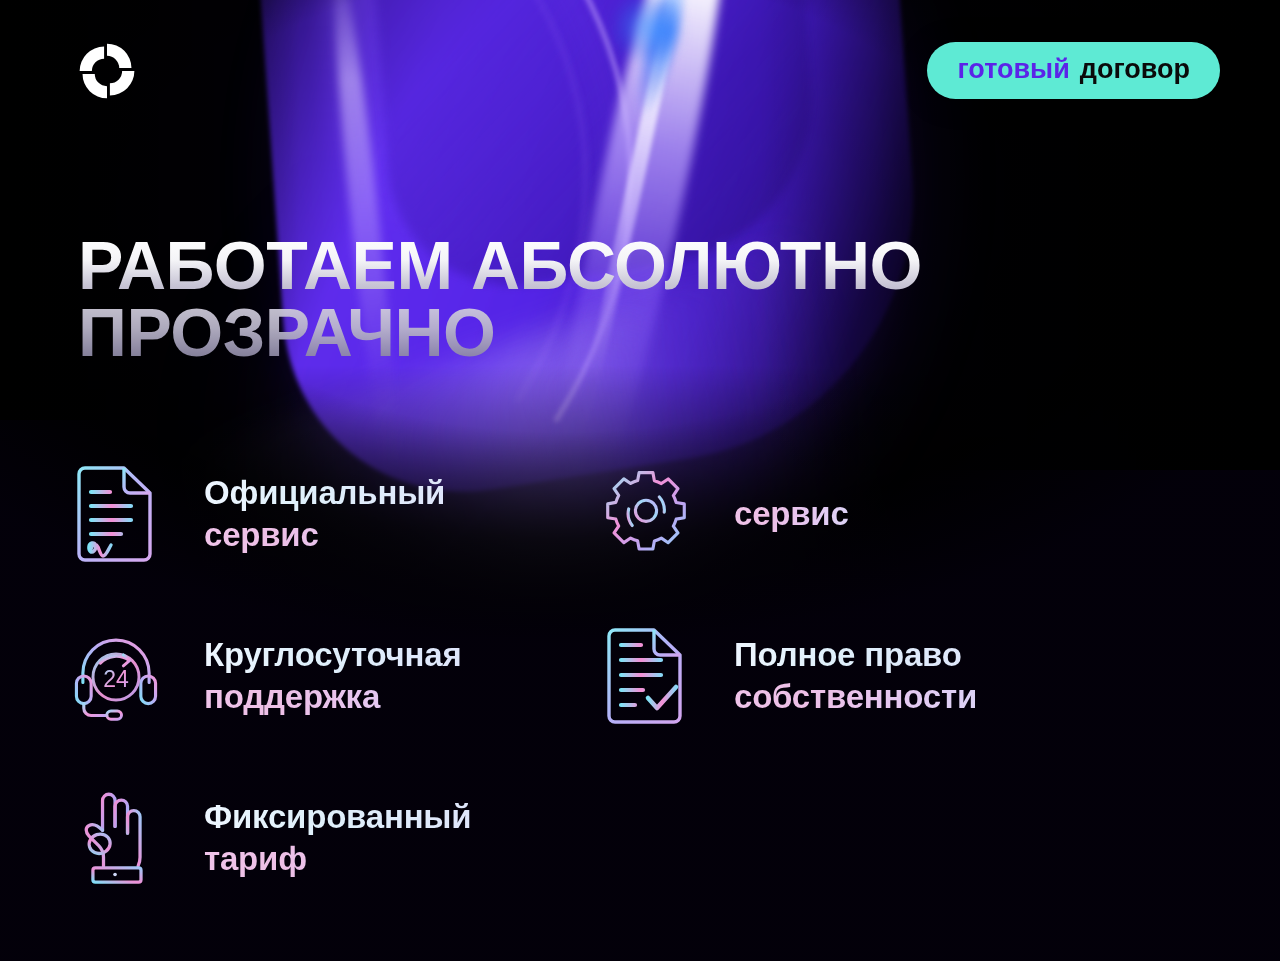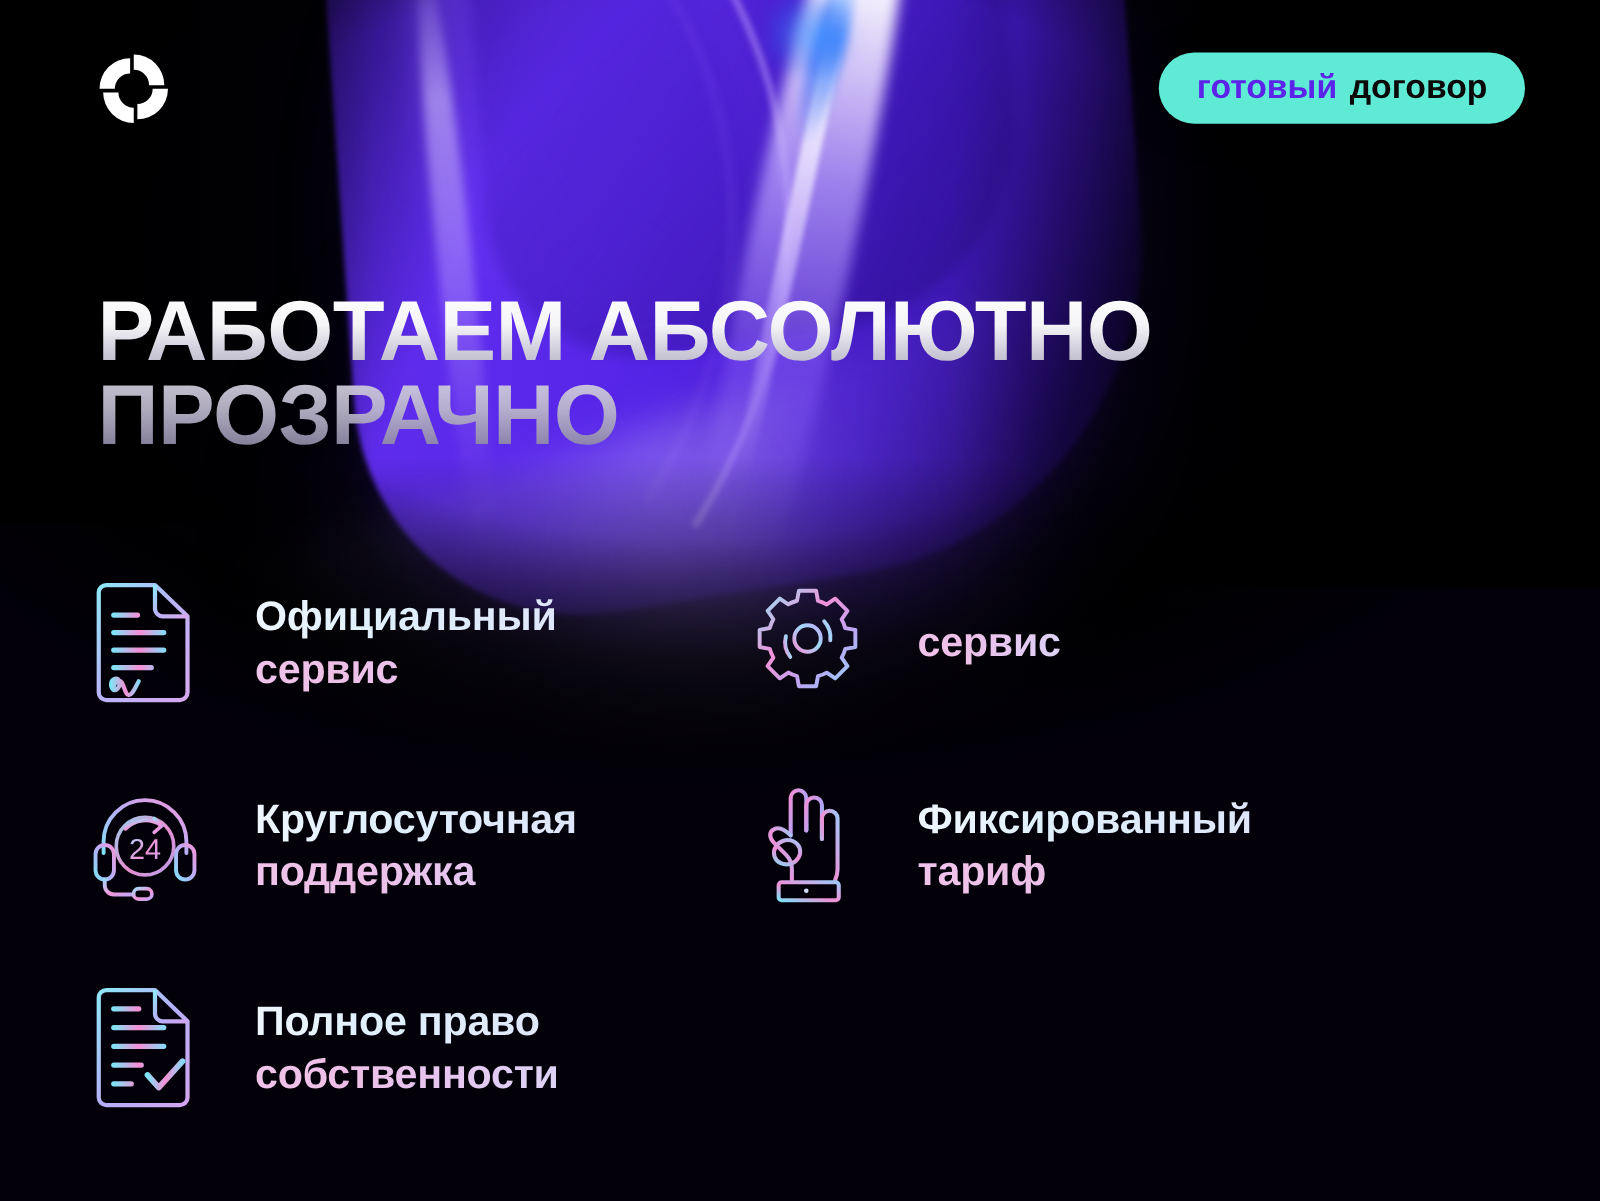--- a/index.html
+++ b/index.html
@@ -465,20 +465,47 @@
         </svg>
       </span>
       <span class="feature-text">
         <span class="ln ln1">Круглосуточная</span>
         <span class="ln ln2">поддержка</span>
       </span>
     </div>
 
     <div class="feature">
       <span class="feature-icon">
+        <svg viewBox="0 0 92 100" fill="none" aria-hidden="true">
+          <defs>
+            <linearGradient id="gD" x1="0" y1="0" x2="1" y2="1">
+              <stop offset="0%" stop-color="#8fe7f7"></stop>
+                <stop offset="50%" stop-color="#b5b0f8"></stop>
+              <stop offset="100%" stop-color="#d2a5ef"></stop>
+            </linearGradient>
+            <linearGradient id="gDL" x1="0" y1="0" x2="1" y2="0">
+              <stop offset="0%" stop-color="#7fe3f6"></stop>
+                <stop offset="50%" stop-color="#f58fd6"></stop>
+              <stop offset="100%" stop-color="#8ad8f7"></stop>
+            </linearGradient>
+          </defs>
+          <path d="M9 10a6 6 0 0 1 6-6h39l26 25v61a6 6 0 0 1-6 6H15a6 6 0 0 1-6-6z" stroke="url(#gD)" stroke-width="3.4" stroke-linejoin="round"></path>
+          <path d="M54 4v19a6 6 0 0 0 6 6h20" stroke="url(#gD)" stroke-width="3.4" stroke-linejoin="round"></path>
+          <path d="M21 19h20M21 34h40M21 49h40M21 64h22M21 79h14" stroke="url(#gDL)" stroke-width="4.2" stroke-linecap="round"></path>
+          <path d="M48 72l9 10 19-21" stroke="url(#gDL)" stroke-width="4.6" stroke-linecap="round" stroke-linejoin="round"></path>
+        </svg>
+      </span>
+      <span class="feature-text">
+        <span class="ln ln1">Полное право</span>
+        <span class="ln ln2">собственности</span>
+      </span>
+    </div>
+
+    <div class="feature">
+      <span class="feature-icon">
         <svg viewBox="0 0 92 104" fill="none" aria-hidden="true">
           <defs>
             <linearGradient id="gK" x1="0" y1="1" x2="1" y2="0">
               <stop offset="0%" stop-color="#7fdff7"></stop>
                 <stop offset="45%" stop-color="#ef8fd6"></stop>
               <stop offset="100%" stop-color="#9fc8f8"></stop>
             </linearGradient>
             <linearGradient id="gK2" x1="0" y1="0" x2="1" y2="1">
               <stop offset="0%" stop-color="#f18fd6"></stop>
                 <stop offset="60%" stop-color="#b2a4f6"></stop>
@@ -494,42 +521,15 @@
           <path d="M28 90h9M54 90h10" stroke="url(#gK2)" stroke-width="3.2" stroke-linecap="round"></path>
           <circle cx="45" cy="90" r="1.9" fill="#cfd9f8"></circle>
         </svg>
       </span>
       <span class="feature-text">
         <span class="ln ln1">Фиксированный</span>
         <span class="ln ln2">тариф</span>
       </span>
     </div>
 
-    <div class="feature">
-      <span class="feature-icon">
-        <svg viewBox="0 0 92 100" fill="none" aria-hidden="true">
-          <defs>
-            <linearGradient id="gD" x1="0" y1="0" x2="1" y2="1">
-              <stop offset="0%" stop-color="#8fe7f7"></stop>
-                <stop offset="50%" stop-color="#b5b0f8"></stop>
-              <stop offset="100%" stop-color="#d2a5ef"></stop>
-            </linearGradient>
-            <linearGradient id="gDL" x1="0" y1="0" x2="1" y2="0">
-              <stop offset="0%" stop-color="#7fe3f6"></stop>
-                <stop offset="50%" stop-color="#f58fd6"></stop>
-              <stop offset="100%" stop-color="#8ad8f7"></stop>
-            </linearGradient>
-          </defs>
-          <path d="M9 10a6 6 0 0 1 6-6h39l26 25v61a6 6 0 0 1-6 6H15a6 6 0 0 1-6-6z" stroke="url(#gD)" stroke-width="3.4" stroke-linejoin="round"></path>
-          <path d="M54 4v19a6 6 0 0 0 6 6h20" stroke="url(#gD)" stroke-width="3.4" stroke-linejoin="round"></path>
-          <path d="M21 19h20M21 34h40M21 49h40M21 64h22M21 79h14" stroke="url(#gDL)" stroke-width="4.2" stroke-linecap="round"></path>
-          <path d="M48 72l9 10 19-21" stroke="url(#gDL)" stroke-width="4.6" stroke-linecap="round" stroke-linejoin="round"></path>
-        </svg>
-      </span>
-      <span class="feature-text">
-        <span class="ln ln1">Полное право</span>
-        <span class="ln ln2">собственности</span>
-      </span>
-    </div>
-
   </div>
 
 </div>
 
 </body></html>

